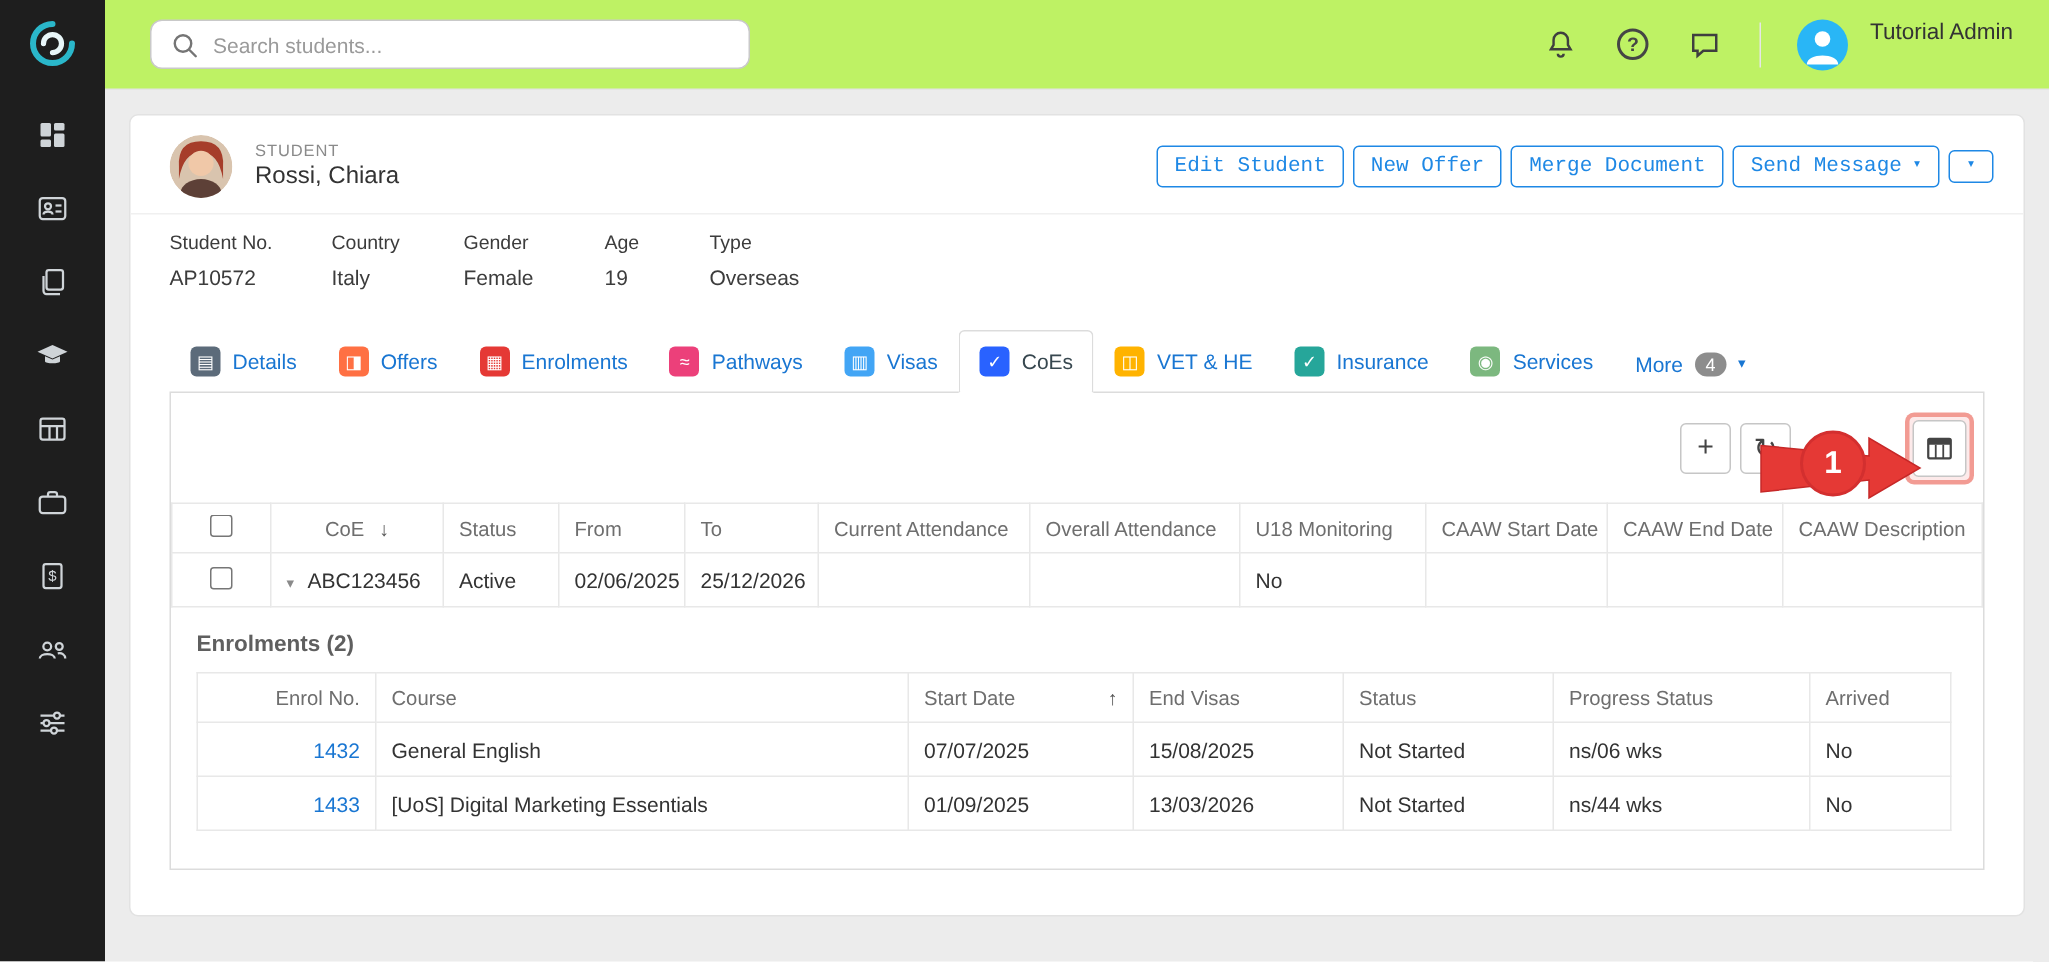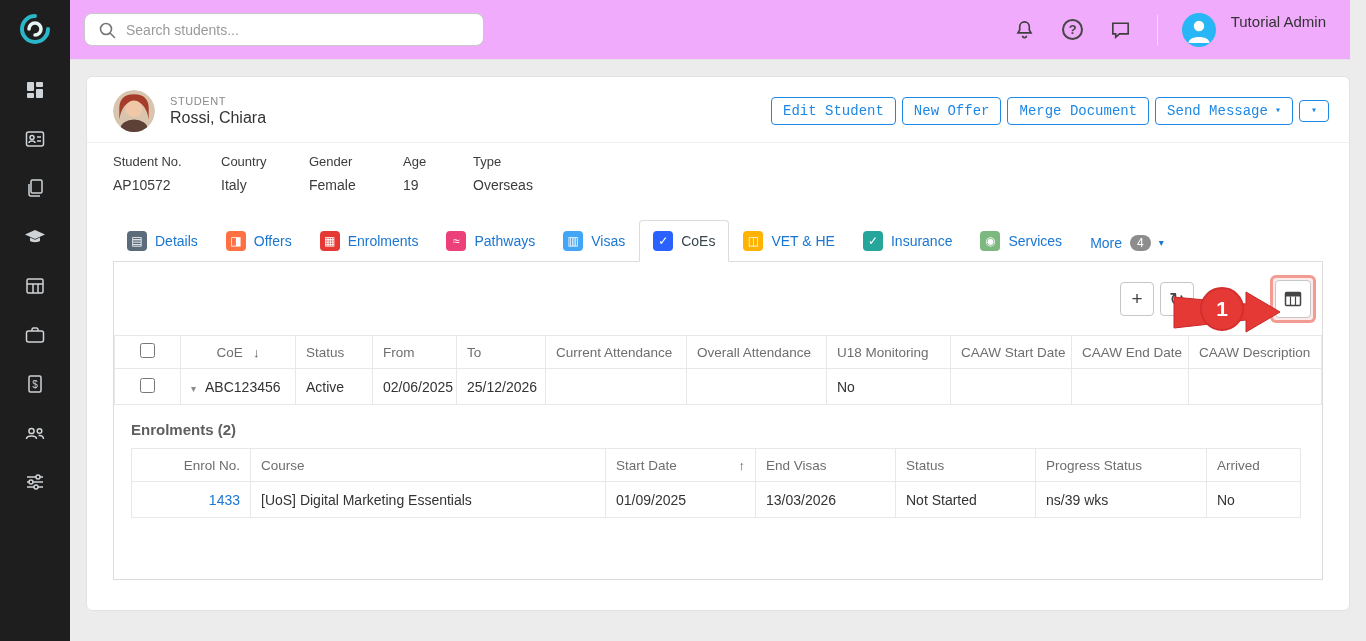--- a/index.html
+++ b/index.html
@@ -6,21 +6,21 @@
 html,body { width:1366px; height:641px; }
 body { font-family:"Liberation Sans",sans-serif; background:#ececec; position:relative; overflow:hidden; color:#333; font-size:14px; }
 
 
 .sidebar { position:absolute; left:0; top:0; width:70px; height:641px; background:#1e1e1e; display:flex; flex-direction:column; align-items:center; z-index:5; }
 .logo { width:70px; height:58px; display:flex; align-items:center; justify-content:center; cursor:pointer; }
 .nav-icons { display:flex; flex-direction:column; align-items:center; padding-top:21px; gap:27px; }
 .nav-icon { width:22px; height:22px; display:flex; align-items:center; justify-content:center; cursor:pointer; }
 
 
-.topbar { position:absolute; left:54px; top:0; width:1296px; height:60px; background:#f0abfc; border-bottom:1px solid #e4e4e4; display:flex; align-items:center; }
+.topbar { position:absolute; left:70px; top:0; width:1296px; height:60px; background:#bef264; border-bottom:1px solid #e4e4e4; display:flex; align-items:center; }
 .search-box { margin-left:30px; width:400px; height:33px; border:1px solid #c9c9c9; border-radius:8px; display:flex; align-items:center; padding:0 12px; gap:9px; background:#fff; }
 .search-box input { border:none; outline:none; flex:1; font-size:14px; font-family:inherit; color:#333; background:transparent; }
 .search-box input::placeholder { color:#9a9a9a; }
 .topbar-right { margin-left:auto; display:flex; align-items:center; gap:24px; padding-right:24px; }
 .tb-icon { width:24px; height:24px; display:flex; align-items:center; justify-content:center; cursor:pointer; }
 .help-badge { width:21px; height:21px; border:2px solid #454545; border-radius:50%; color:#454545; font-size:13px; font-weight:bold; display:flex; align-items:center; justify-content:center; }
 .topbar-divider { width:1px; height:30px; background:#e6e6e6; }
 .user-chip { display:flex; align-items:flex-start; gap:15px; cursor:pointer; }
 .user-avatar { width:34px; height:34px; border-radius:50%; background:#29b6f6; overflow:hidden; display:flex; align-items:flex-end; justify-content:center; }
 .user-name { font-size:15px; color:#333; }
@@ -392,26 +392,35 @@
                 </span>
               </th>
             <th>End Visas</th>
             <th>Status</th>
             <th>Progress Status</th>
             <th>Arrived</th>
           </tr>
         </thead>
         <tbody>
           <tr>
+            <td class="ta-right"><a class="link">1432</a></td>
+            <td>General English</td>
+            <td>07/07/2025</td>
+            <td>15/08/2025</td>
+            <td>Not Started</td>
+            <td>ns/06 wks</td>
+            <td>No</td>
+          </tr>
+          <tr>
             <td class="ta-right"><a class="link">1433</a></td>
             <td>[UoS] Digital Marketing Essentials</td>
             <td>01/09/2025</td>
             <td>13/03/2026</td>
             <td>Not Started</td>
-            <td>ns/39 wks</td>
+            <td>ns/44 wks</td>
             <td>No</td>
           </tr>
         </tbody>
       </table>
     </div>
   </section>
 </main>
 
 <svg class="annot-arrow" width="112" height="50" viewBox="0 0 112 50">
   <polygon points="2,10 74,17 74,5 108,25 74,45 74,33 2,41" fill="#e53935" stroke="#c62828" stroke-width="1"></polygon>

